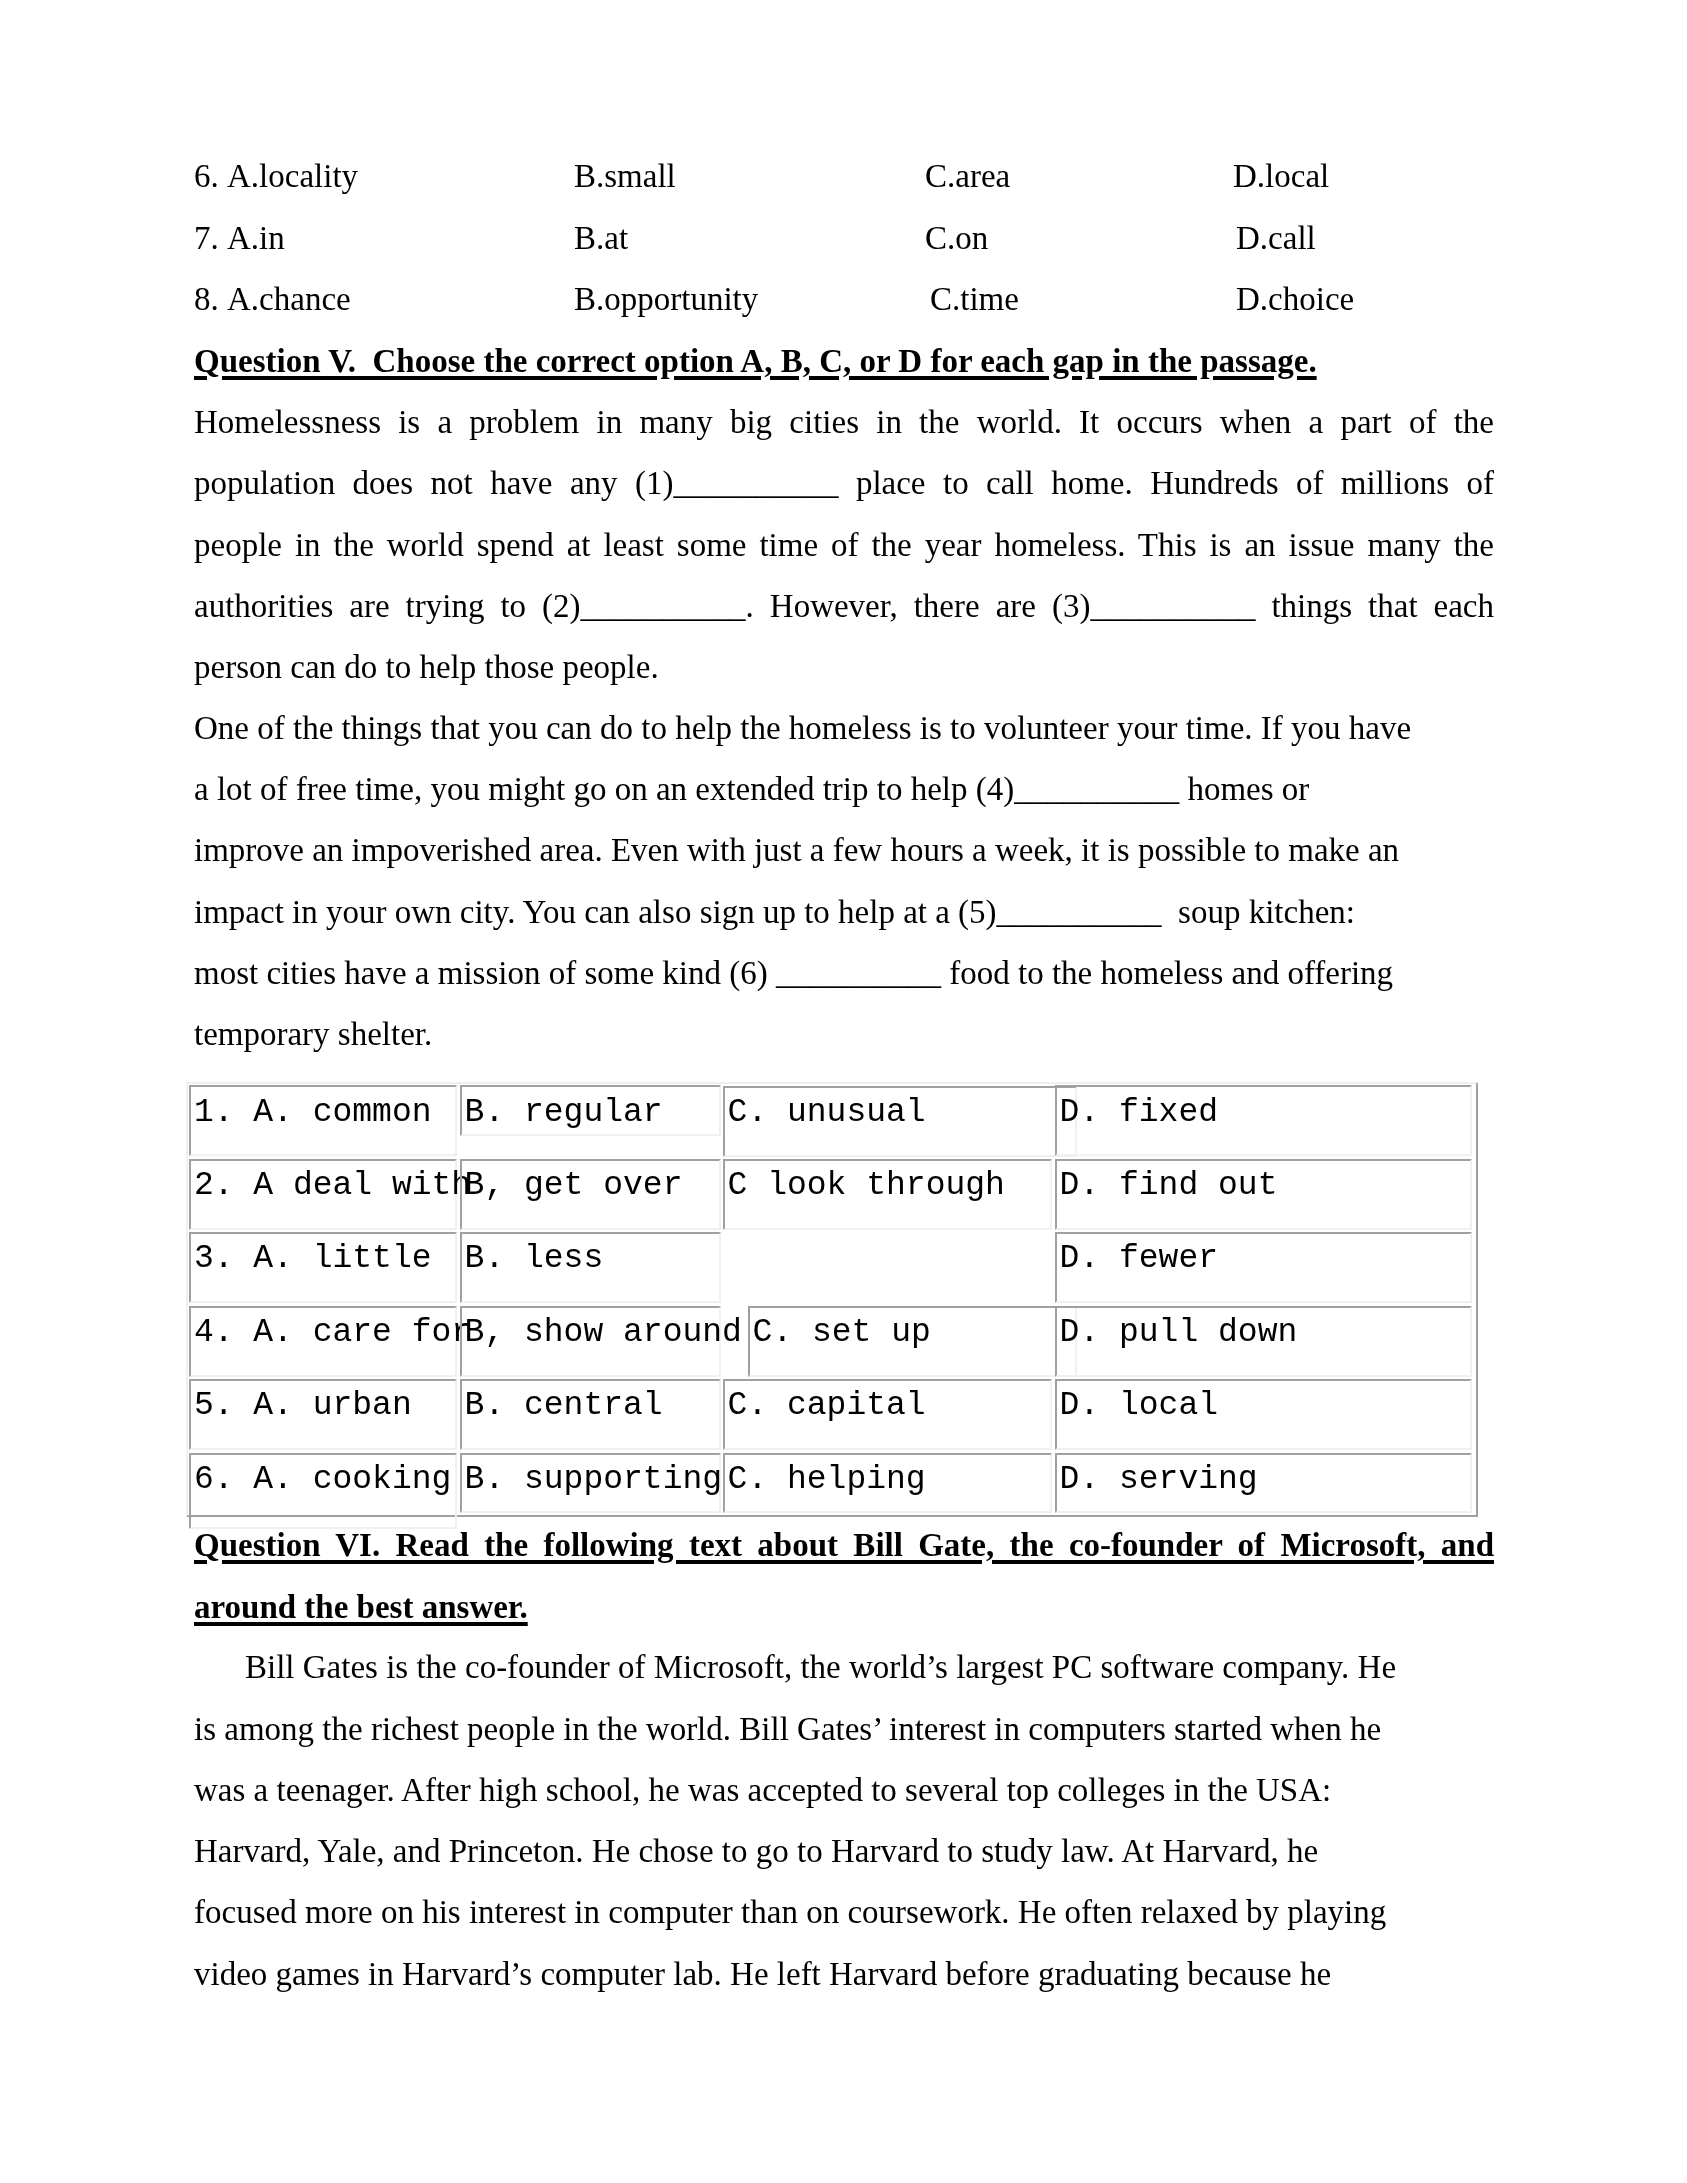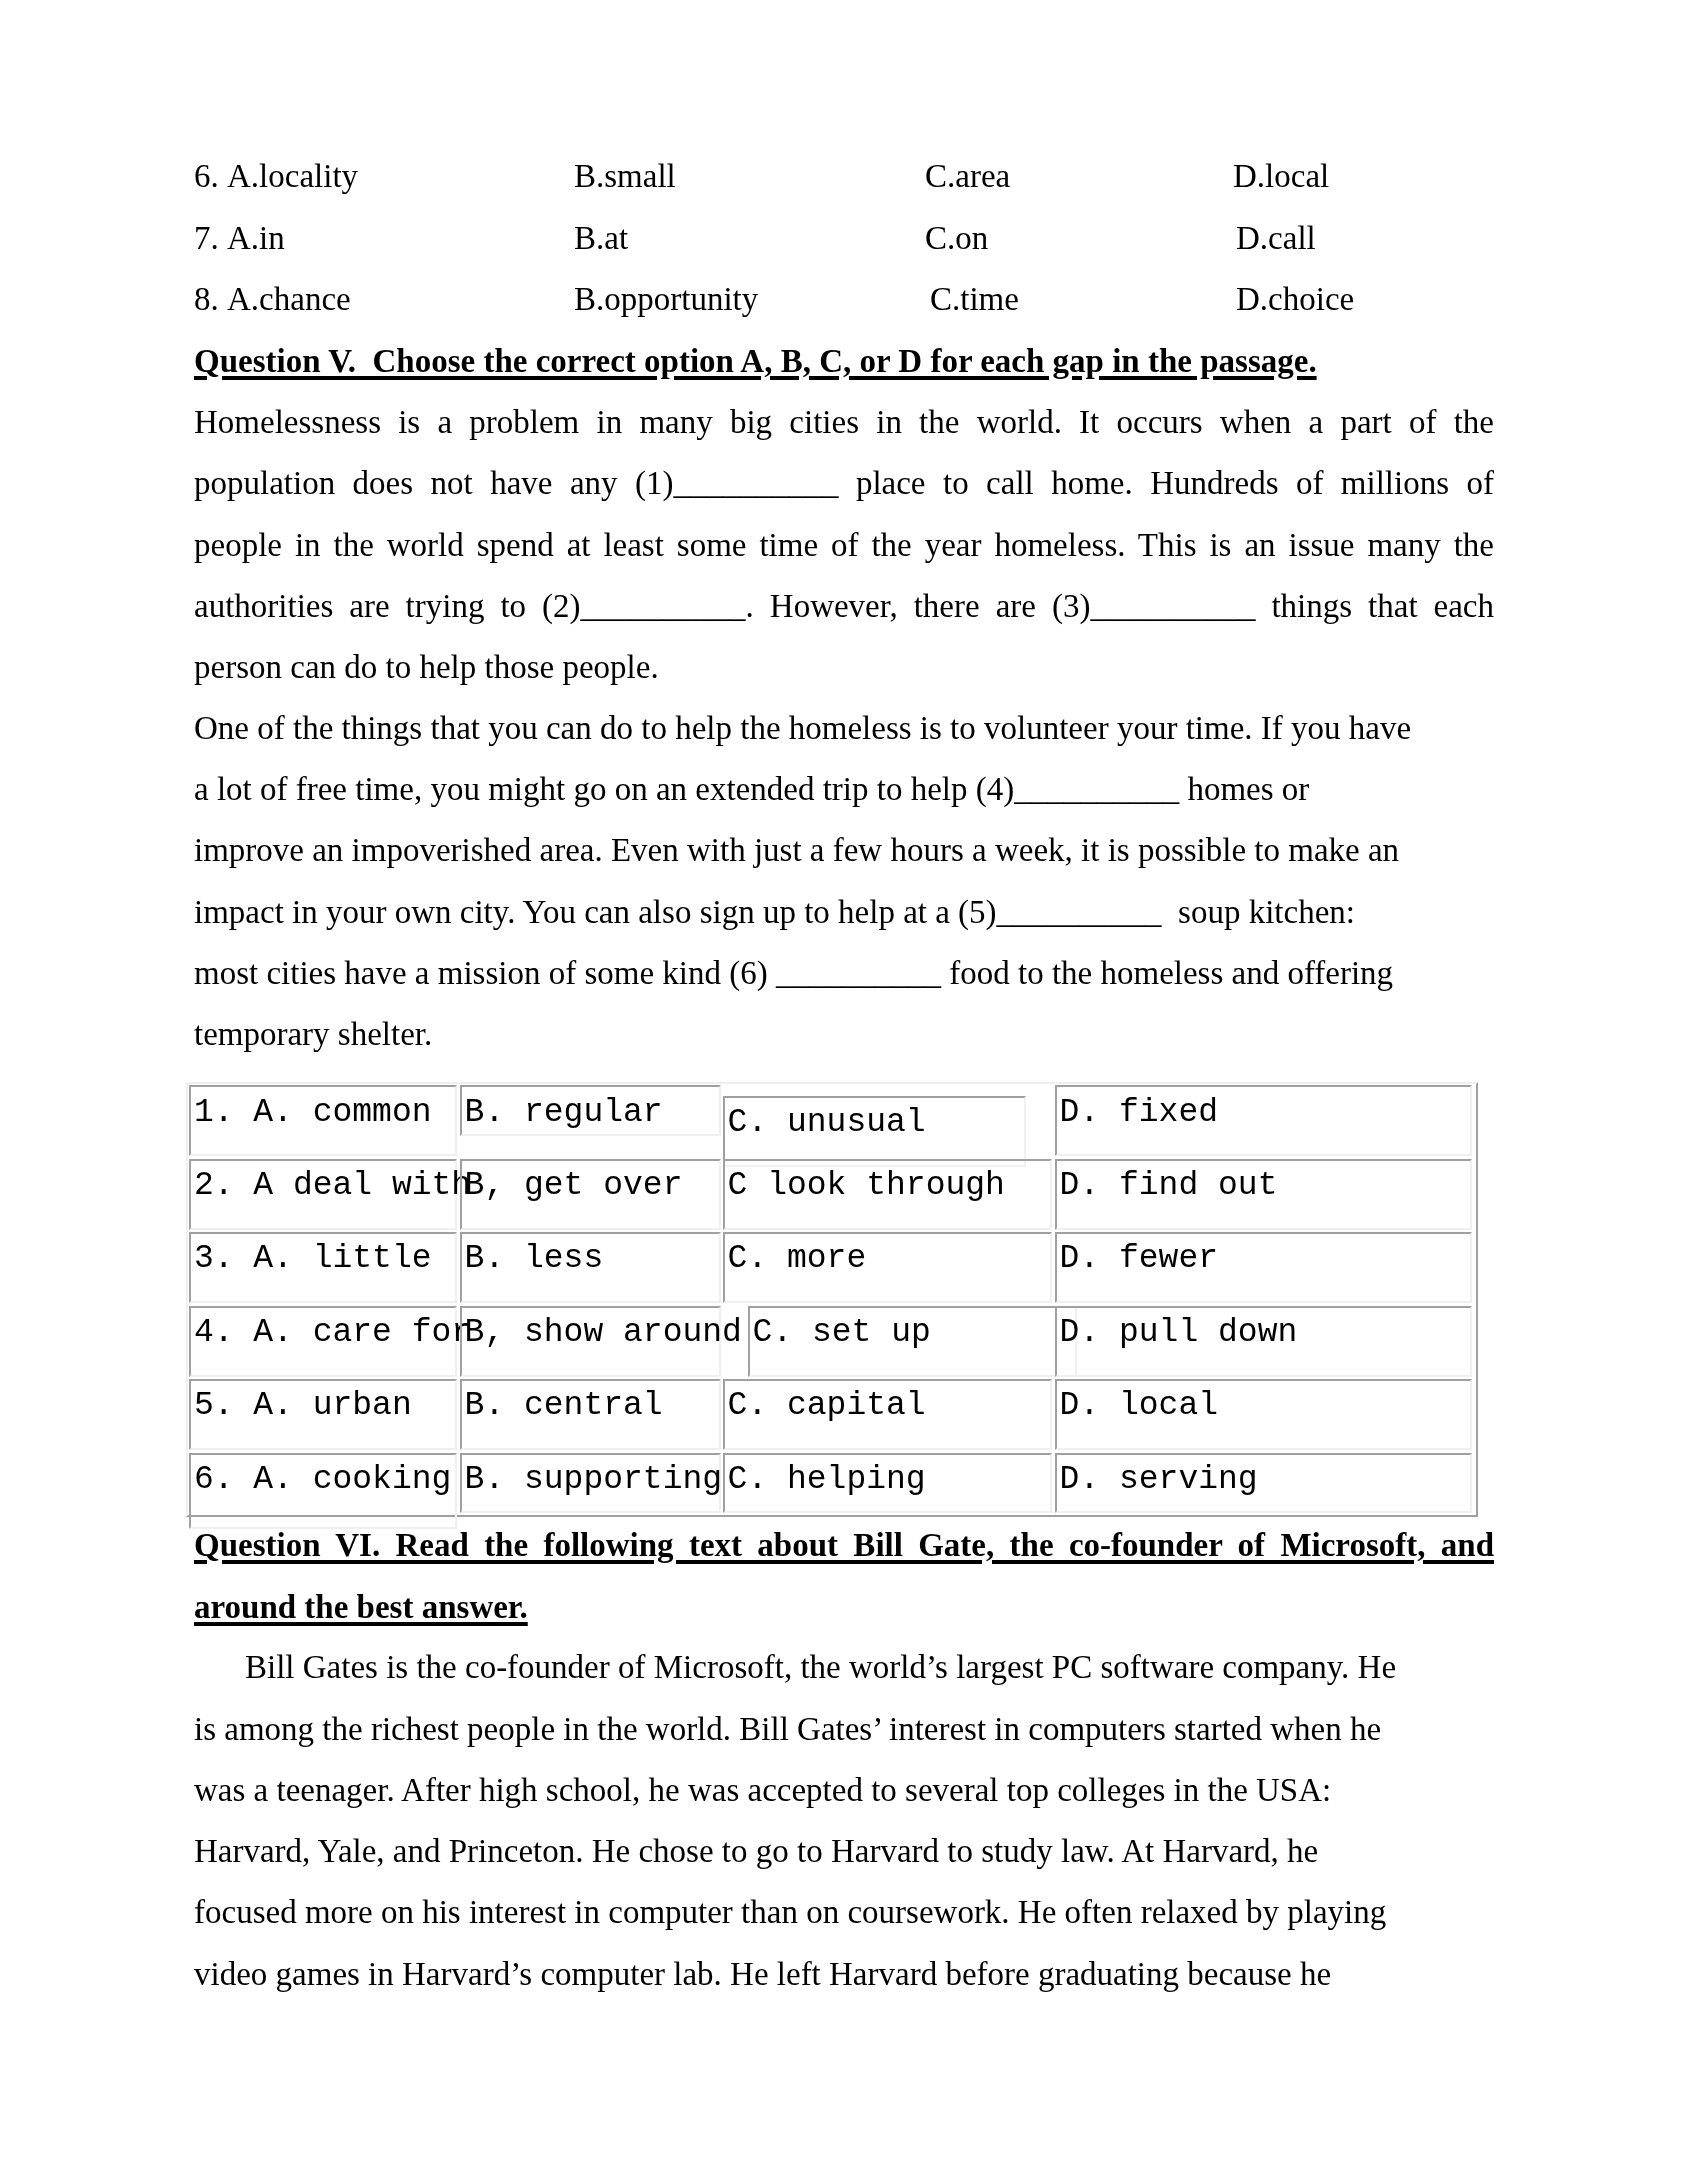--- a/index.html
+++ b/index.html
@@ -71,31 +71,30 @@
   <div class="line" style="top:830px">improve an impoverished area. Even with just a few hours a week, it is possible to make an</div>
   <div class="line" style="top:892px">impact in your own city. You can also sign up to help at a (5)__________  soup kitchen:</div>
   <div class="line" style="top:953px">most cities have a mission of some kind (6) __________ food to the homeless and offering</div>
   <div class="line" style="top:1014px">temporary shelter.</div>
 </div>
 
 <div class="qtable">
 
   <div class="qcell" style="left:1.3px;top:1.3px;width:268px;height:71px">1. A. common</div>
   <div class="qcell" style="left:272px;top:1.3px;width:261px;height:51px">B. regular</div>
-  <div class="qcell" style="left:535px;top:12px;width:303px;height:71px">C. unusual</div>
+  <div class="qcell" style="left:535px;top:2px;width:354px;height:71px">C. unusual</div>
   <div class="qcell" style="left:867px;top:1.3px;width:417px;height:71px">D. fixed</div>
 
   <div class="qcell" style="left:1.3px;top:75px;width:268px;height:71px">2. A deal with</div>
   <div class="qcell" style="left:272px;top:75px;width:261px;height:71px">B, get over</div>
   <div class="qcell" style="left:535px;top:75px;width:329px;height:71px">C look through</div>
   <div class="qcell" style="left:867px;top:75px;width:417px;height:71px">D. find out</div>
 
   <div class="qcell" style="left:1.3px;top:148px;width:268px;height:71px">3. A. little</div>
   <div class="qcell" style="left:272px;top:148px;width:261px;height:71px">B. less</div>
-  <div class="qcell" style="left:535px;top:148px;width:329px;height:71px">C. more</div>
   <div class="qcell" style="left:867px;top:148px;width:417px;height:71px">D. fewer</div>
 
   <div class="qcell" style="left:1.3px;top:222px;width:268px;height:71px">4. A. care for</div>
   <div class="qcell" style="left:272px;top:222px;width:261px;height:71px">B, show around</div>
   <div class="qcell" style="left:560px;top:222px;width:329px;height:71px">C. set up</div>
   <div class="qcell" style="left:867px;top:222px;width:417px;height:71px">D. pull down</div>
 
   <div class="qcell" style="left:1.3px;top:295px;width:268px;height:71px">5. A. urban</div>
   <div class="qcell" style="left:272px;top:295px;width:261px;height:71px">B. central</div>
   <div class="qcell" style="left:535px;top:295px;width:329px;height:71px">C. capital</div>

